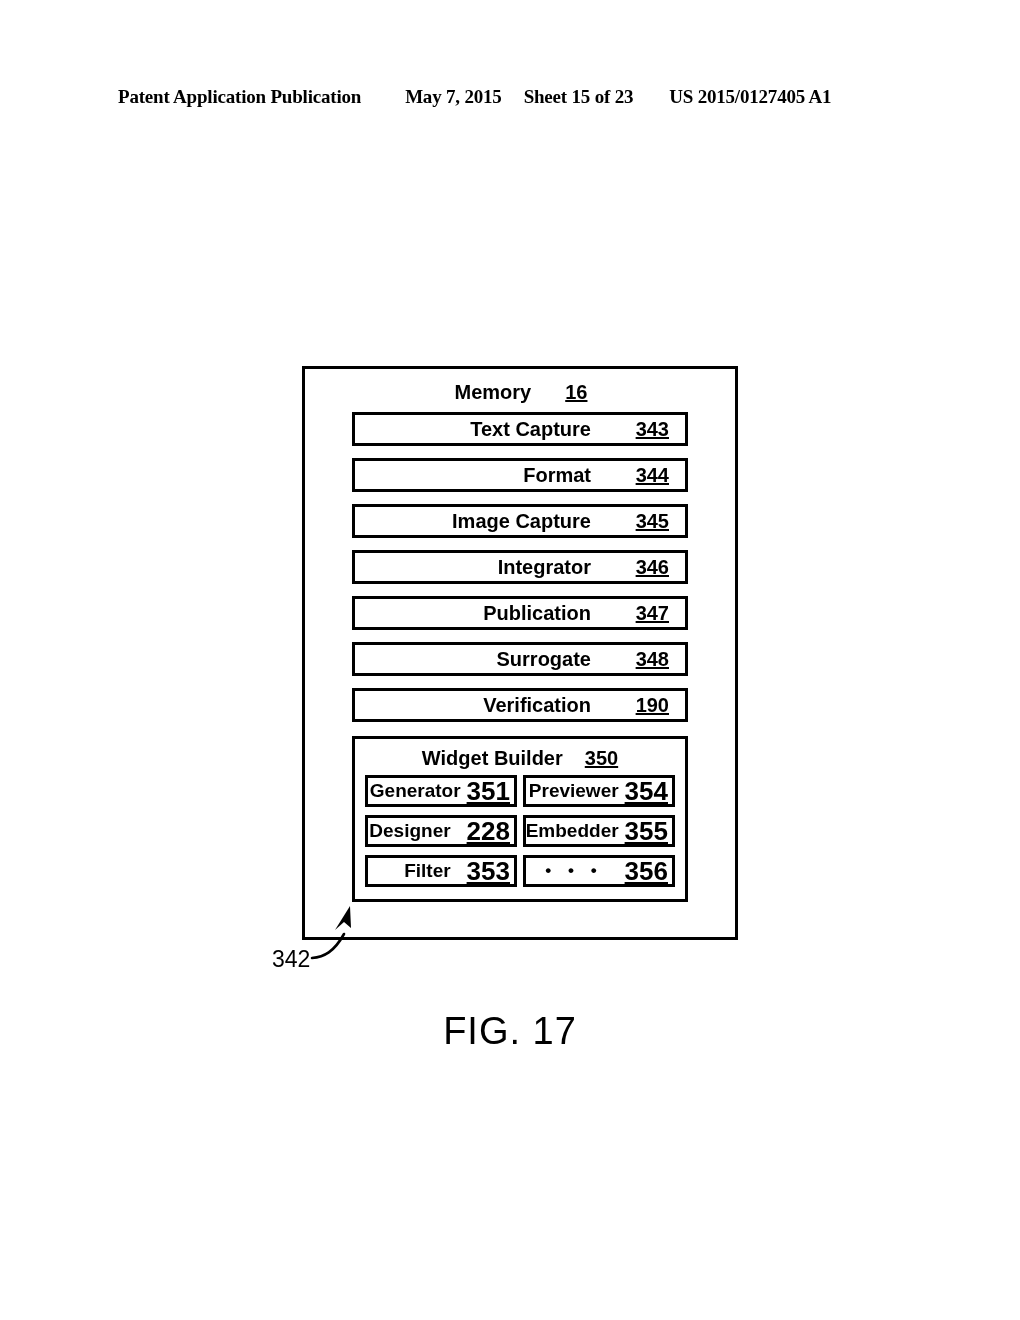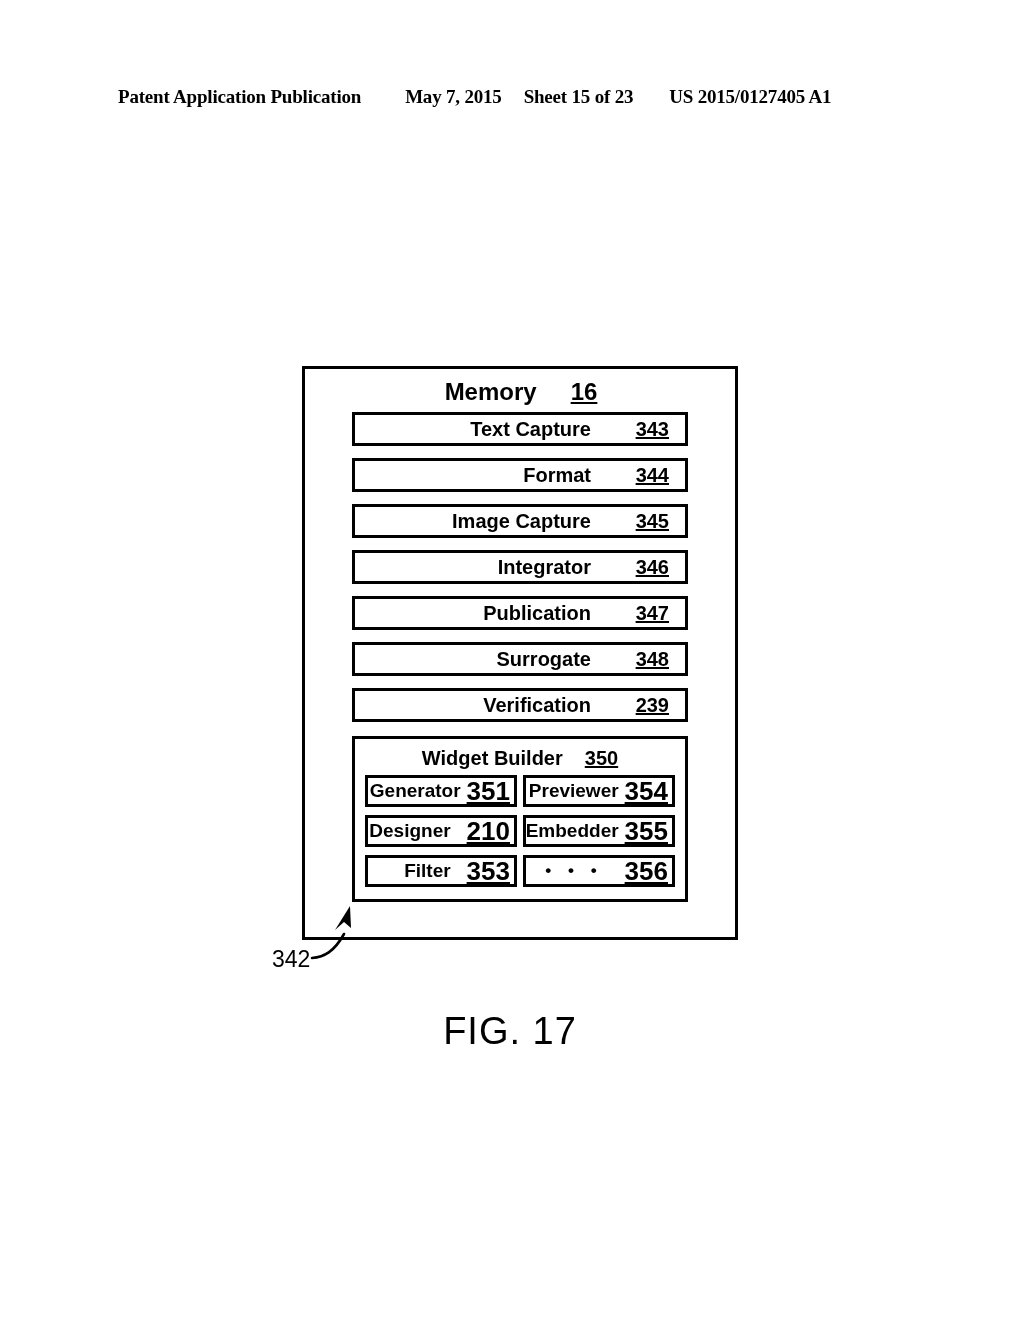--- a/index.html
+++ b/index.html
@@ -59,21 +59,21 @@
 
   .memory-title {
     position: absolute;
     left: 48px;
     top: 9px;
     width: 336px;
     height: 28px;
     display: flex;
     align-items: center;
     justify-content: center;
-    font-size: 24px;
+    font-size: 20px;
     font-weight: bold;
     white-space: nowrap;
     text-align: right;
   }
   .memory-title .lbl { }
   .memory-title .num {
     text-decoration: underline;
     margin-left: 34px;
   }
 
@@ -251,21 +251,21 @@
       <span class="num">347</span>
     </div>
 
     <div class="module-row" style="top:273px;">
       <span class="lbl">Surrogate</span>
       <span class="num">348</span>
     </div>
 
     <div class="module-row" style="top:319px;">
       <span class="lbl">Verification</span>
-      <span class="num">239</span>
+      <span class="num">190</span>
     </div>
 
     <div class="wb-box">
       <div class="wb-title">
         <span class="lbl">Widget Builder</span>
         <span class="num">350</span>
       </div>
 
       <div class="wb-grid">
 
@@ -274,21 +274,21 @@
           <span class="num">351</span>
         </div>
 
         <div class="wb-cell">
           <span class="lbl">Previewer</span>
           <span class="num">354</span>
         </div>
 
         <div class="wb-cell wide-gap">
           <span class="lbl">Designer</span>
-          <span class="num">210</span>
+          <span class="num">228</span>
         </div>
 
         <div class="wb-cell">
           <span class="lbl">Embedder</span>
           <span class="num">355</span>
         </div>
 
         <div class="wb-cell wide-gap">
           <span class="lbl">Filter</span>
           <span class="num">353</span>

